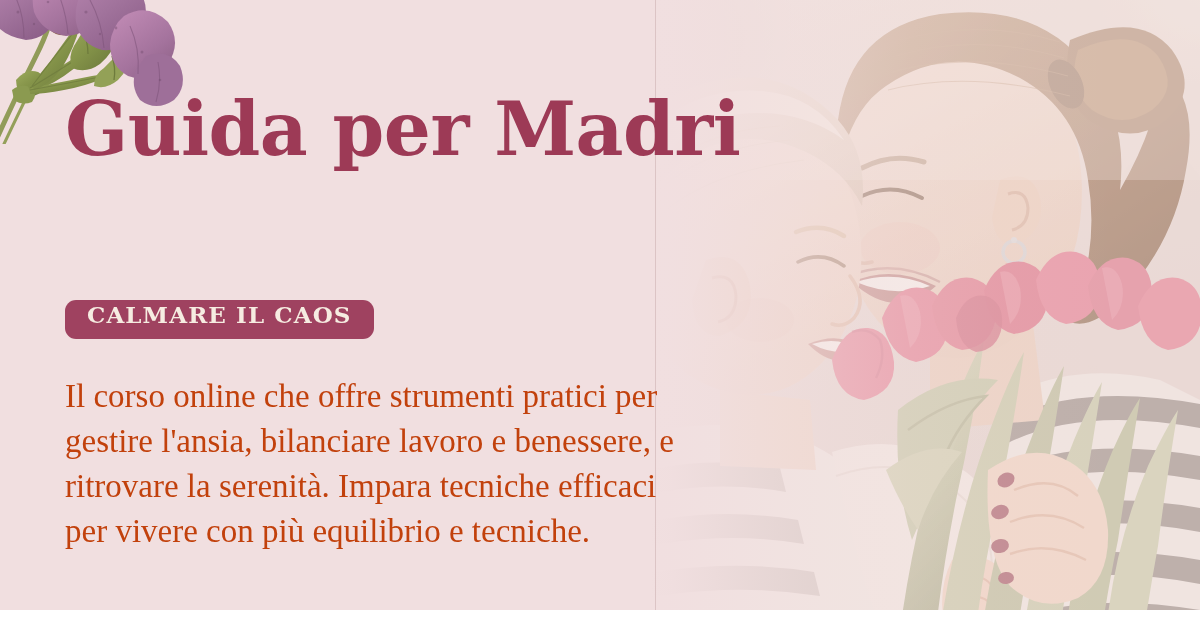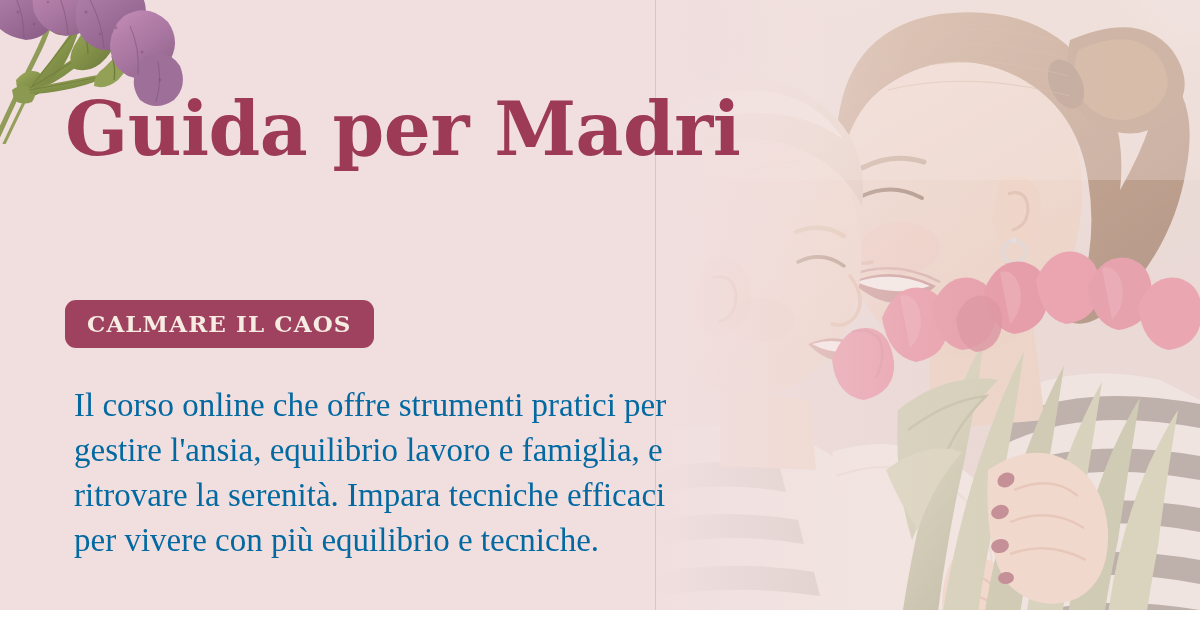--- a/index.html
+++ b/index.html
@@ -102,36 +102,36 @@
   .title .tline { display: block; white-space: nowrap; }
 
   .badge {
     position: absolute;
     top: 300px;
     left: 0;
     display: inline-block;
     background: #9f4260;
     color: #f6ece1;
     border-radius: 11px;
-    padding: 11px 22px 12px 22px;
+    padding: 2px 22px 12px 22px;
     font-family: "DejaVu Serif", serif;
     font-weight: 700;
     font-size: 23px;
     line-height: 25px;
     letter-spacing: 1.1px;
     white-space: nowrap;
   }
 
   .desc {
     position: absolute;
     top: 374px;
     left: 0;
     width: 790px;
-    margin: 9px;
-    color: #0369a1;
+    margin: 0;
+    color: #c2410c;
     font-family: "Liberation Serif", serif;
     font-weight: 400;
     font-size: 33px;
     line-height: 45px;
   }
   .desc .dline { display: block; white-space: nowrap; }
 </style>
 </head>
 <body>
 
@@ -403,19 +403,19 @@
   <div class="content">
 
     <h1 class="title">
       <span class="tline">Guida per Madri</span>
     </h1>
 
     <div class="badge">CALMARE IL CAOS</div>
 
     <p class="desc">
       <span class="dline">Il corso online che offre strumenti pratici per</span>
-      <span class="dline">gestire l'ansia, equilibrio lavoro e famiglia, e</span>
+      <span class="dline">gestire l'ansia, bilanciare lavoro e benessere, e</span>
       <span class="dline">ritrovare la serenità. Impara tecniche efficaci</span>
       <span class="dline">per vivere con più equilibrio e tecniche.</span>
     </p>
 
   </div>
 </div>
 
 </body></html>

